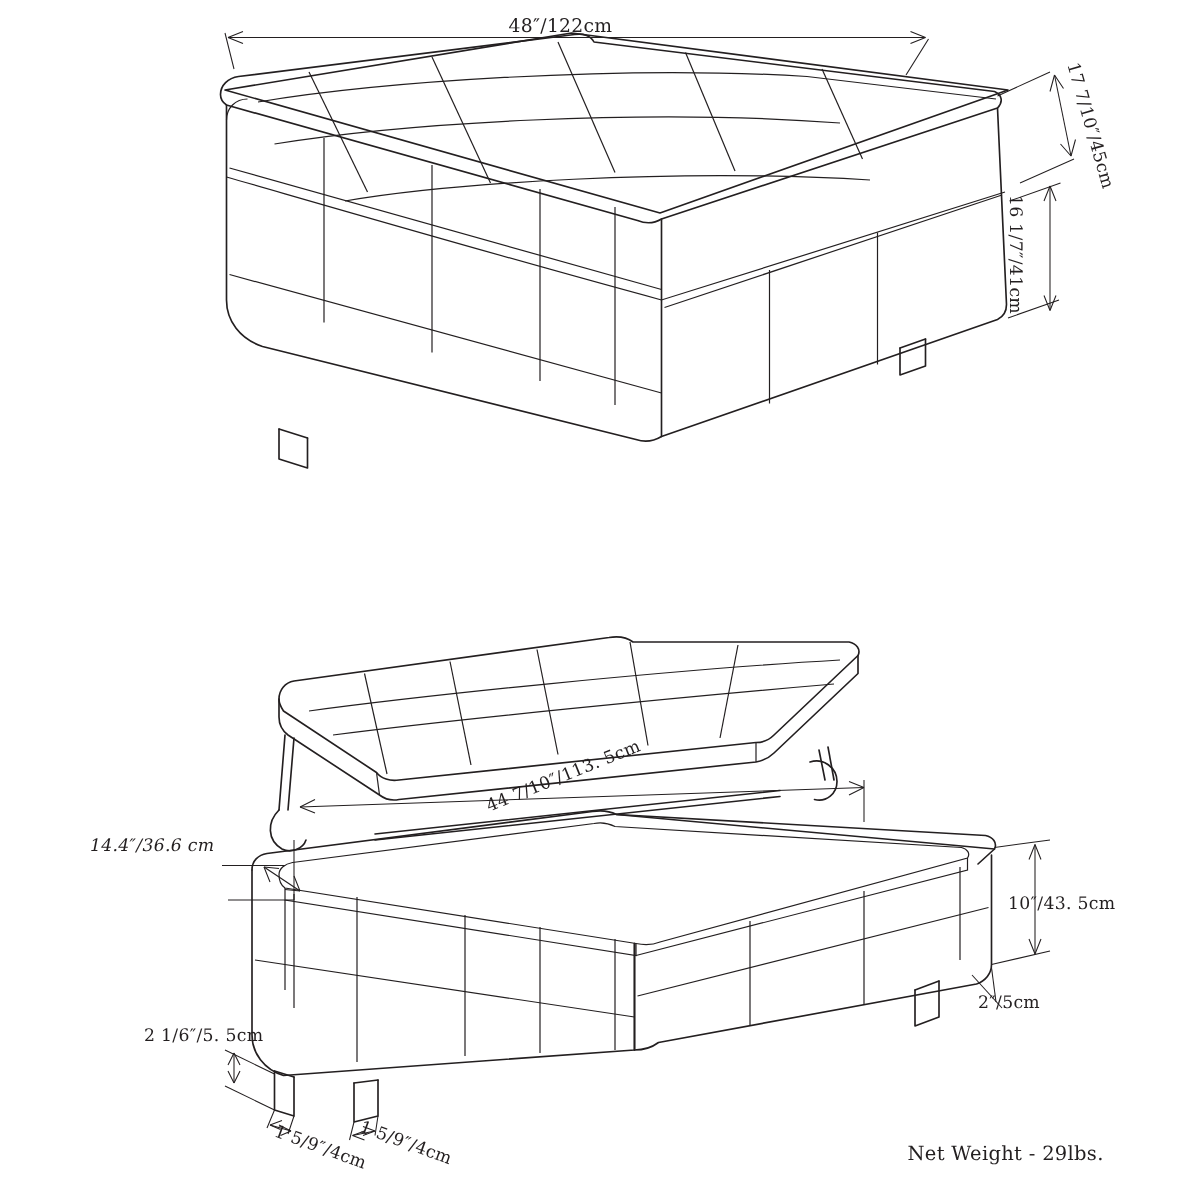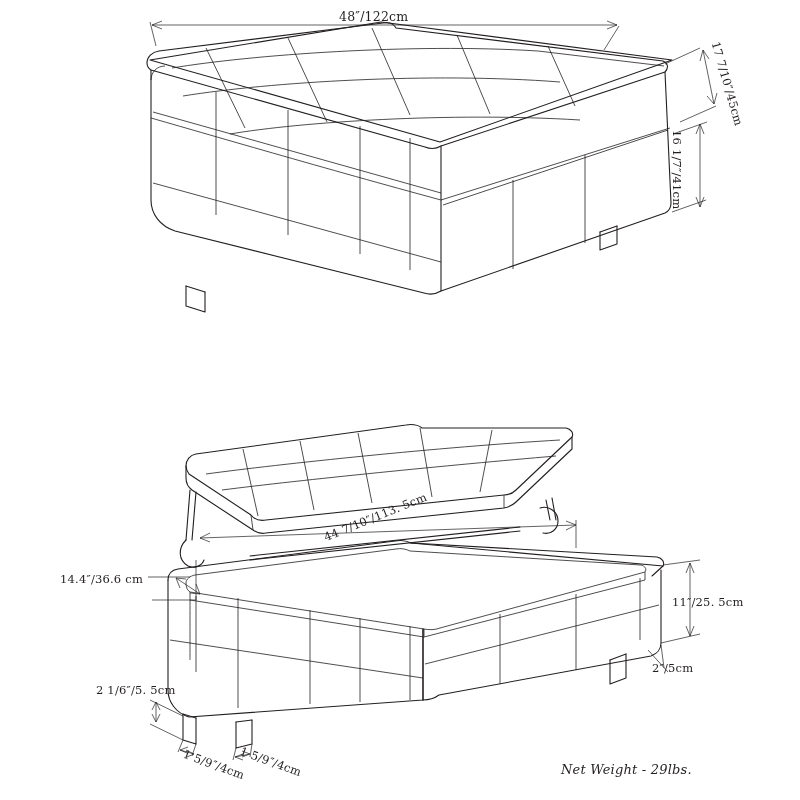--- a/index.html
+++ b/index.html
@@ -45,22 +45,22 @@
     font-family: "DejaVu Serif", serif;
     font-size: 12.5px;
     color: #231f20;
     white-space: nowrap;
     letter-spacing: 0.2px;
   }
   .lbl.small {
     font-size: 11.5px;
   }
   .lbl.italic {
-    font-style: italic;
     font-size: 13px;
+    margin-left: 44px;
   }
   .rot-pos74 { transform: rotate(74deg); transform-origin: left top; }
   .rot-pos90 { transform: rotate(90deg); transform-origin: left top; }
   .rot-neg22 { transform: rotate(-22deg); transform-origin: left top; }
   .rot-pos20 { transform: rotate(20deg); transform-origin: left top; }
 </style>
 </head>
 <body>
 
 <div id="canvas">
@@ -228,23 +228,23 @@
   </svg>
 
   <div class="lbl" style="left:339px; top:9px;">48″/122cm</div>
 
   <div class="lbl small rot-pos74" style="left:722px; top:40px;">17 7/10″/45cm</div>
 
   <div class="lbl small rot-pos90" style="left:684px; top:130px;">16 1/7″/41cm</div>
 
   <div class="lbl small rot-neg22" style="left:322px; top:531px;">44  7/10″/113. 5cm</div>
 
-  <div class="lbl small" style="left:60px; top:572px;">14.4″/36.6 cm</div>
-
-  <div class="lbl small" style="left:672px; top:595px;">11″/25. 5cm</div>
+  <div class="lbl small" style="left:60px; top:556px;font-style:italic;">14.4″/36.6 cm</div>
+
+  <div class="lbl small" style="left:672px; top:595px;">10″/43. 5cm</div>
 
   <div class="lbl small" style="left:652px; top:661px;">2″/5cm</div>
 
   <div class="lbl small" style="left:96px; top:683px;">2  1/6″/5. 5cm</div>
 
   <div class="lbl small rot-pos20" style="left:186px; top:747px;">1  5/9″/4cm</div>
 
   <div class="lbl small rot-pos20" style="left:243px; top:744px;">1  5/9″/4cm</div>
 
   <div class="lbl italic" style="left:561px; top:762px;">Net Weight - 29lbs.</div>

